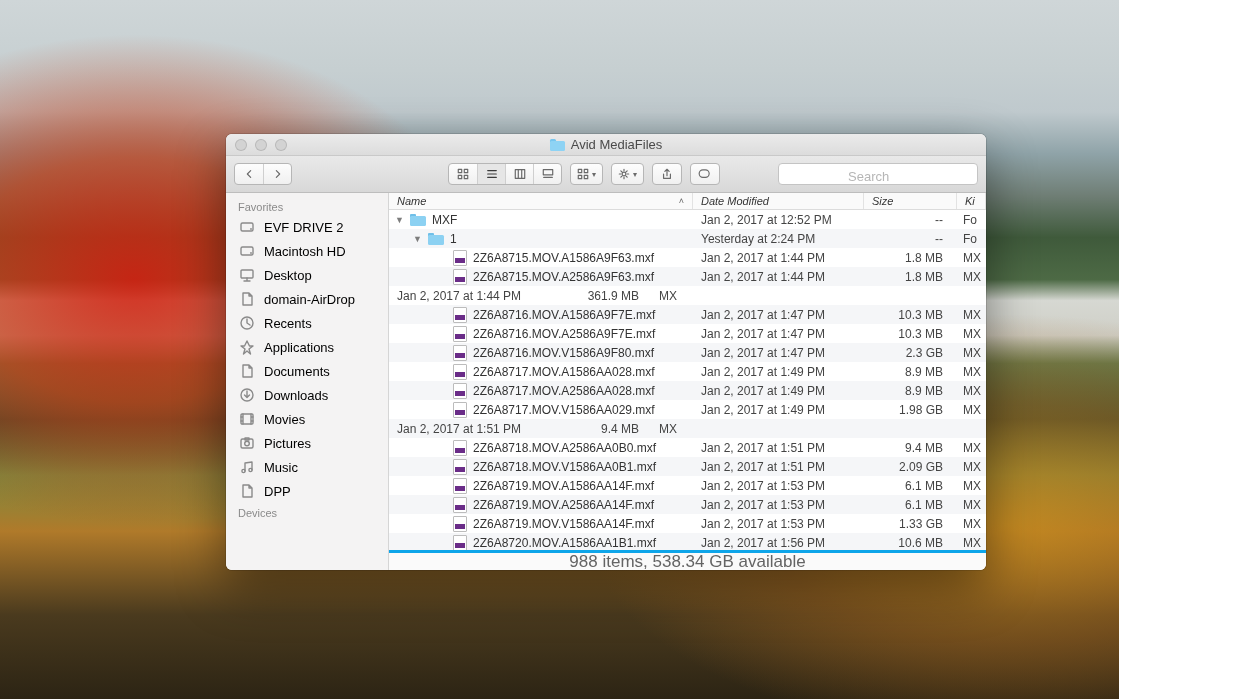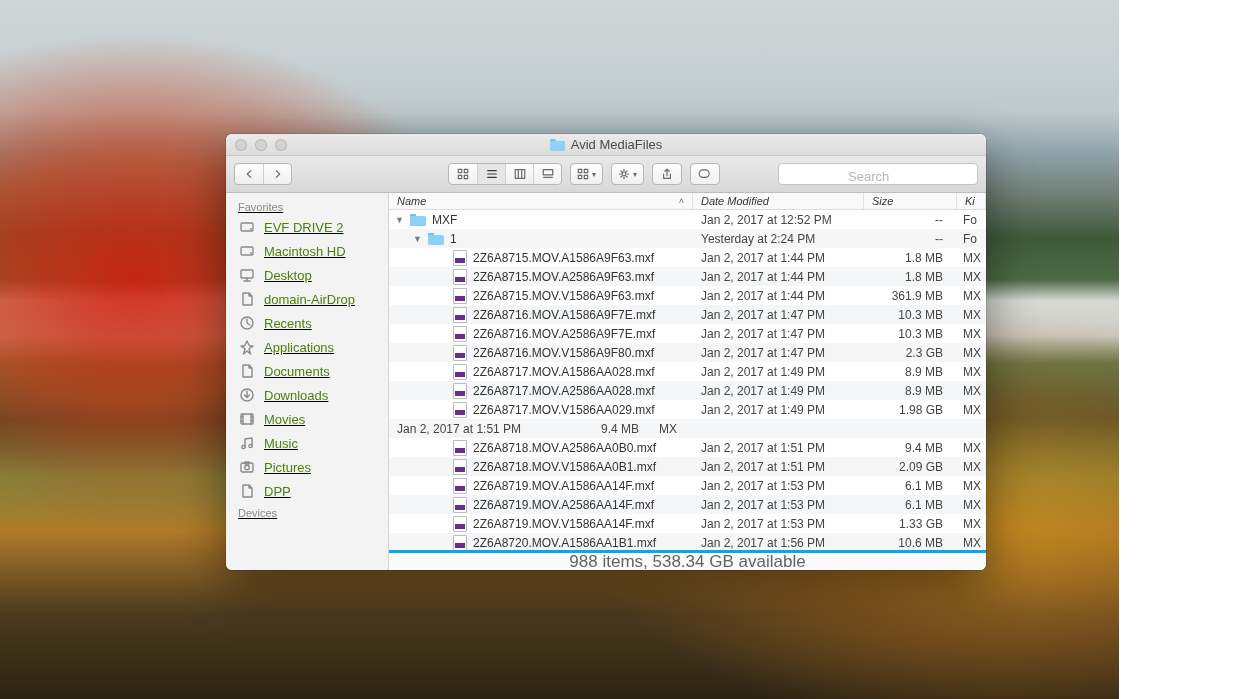--- a/index.html
+++ b/index.html
@@ -110,27 +110,26 @@
 
   
   .body { flex: 1; display: flex; min-height: 0; }
 
   .sidebar {
     width: 163px; background: #f4f3f3;
     border-right: 1px solid #d5d5d5;
     padding-top: 4px;
     overflow: hidden;
     font-size: 13px;
-    text-decoration: underline;
   }
   .sb-heading { color: #8a8a8a; font-size: 11px; padding: 4px 12px 2px; }
   .sb-item {
     display: flex; align-items: center; gap: 8px;
     height: 24px; padding: 0 10px 0 12px;
-    color: #4d7c0f;
+    color: #000000;
   }
   .sb-icon { width: 18px; height: 16px; display: flex; align-items: center; justify-content: center; color: #8a8a8a; }
   .sb-icon svg { width: 16px; height: 16px; }
 
   .content { flex: 1; display: flex; flex-direction: column; min-width: 0; }
 
   .cols {
     height: 17px; background: #fafafa;
     border-bottom: 1px solid #dcdcdc;
     display: flex; font-size: 11px; color: #343434;
@@ -374,36 +373,36 @@
                 <svg viewBox="0 0 16 16">
                   <rect class="stroke" x="2" y="3" width="12" height="10" rx="1"></rect>
                   <path class="stroke" d="M4 3v10M12 3v10M2 6h2M2 10h2M12 6h2M12 10h2"></path>
                 </svg>
               </span>
               <span>Movies</span>
             </div>
             <div class="sb-item">
               <span class="sb-icon">
                 <svg viewBox="0 0 16 16">
+                  <rect class="stroke" x="2" y="4" width="12" height="9" rx="1.5"></rect>
+                  <circle class="stroke" cx="8" cy="8.5" r="2.3"></circle>
+                  <rect class="stroke" x="6" y="3" width="4" height="2"></rect>
+                </svg>
+              </span>
+              <span>Pictures</span>
+            </div>
+            <div class="sb-item">
+              <span class="sb-icon">
+                <svg viewBox="0 0 16 16">
                   <path class="stroke" d="M6 12V4l7-1v8"></path>
                   <circle class="stroke" cx="4.5" cy="12" r="1.6"></circle>
                   <circle class="stroke" cx="11.5" cy="11" r="1.6"></circle>
                 </svg>
               </span>
               <span>Music</span>
-            </div>
-            <div class="sb-item">
-              <span class="sb-icon">
-                <svg viewBox="0 0 16 16">
-                  <rect class="stroke" x="2" y="4" width="12" height="9" rx="1.5"></rect>
-                  <circle class="stroke" cx="8" cy="8.5" r="2.3"></circle>
-                  <rect class="stroke" x="6" y="3" width="4" height="2"></rect>
-                </svg>
-              </span>
-              <span>Pictures</span>
             </div>
             <div class="sb-item">
               <span class="sb-icon">
                 <svg viewBox="0 0 16 16">
                   <path class="stroke" d="M4 2h6l3 3v9H4zM10 2v3h3"></path>
                 </svg>
               </span>
               <span>DPP</span>
             </div>
           </div>
@@ -459,24 +458,20 @@
             <div class="row indent-2 alt">
               <div class="c-name">
                 <span class="mxf-icon"></span>
                 <span>2Z6A8715.MOV.A2586A9F63.mxf</span>
               </div>
               <div class="c-date">Jan 2, 2017 at 1:44 PM</div>
               <div class="c-size">1.8 MB</div>
               <div class="c-kind">MX</div>
             </div>
             <div class="row indent-2">
-              <div class="c-name">
-                <span class="mxf-icon"></span>
-                <span>2Z6A8715.MOV.V1586A9F63.mxf</span>
-              </div>
               <div class="c-date">Jan 2, 2017 at 1:44 PM</div>
               <div class="c-size">361.9 MB</div>
               <div class="c-kind">MX</div>
             </div>
             <div class="row indent-2 alt">
               <div class="c-name">
                 <span class="mxf-icon"></span>
                 <span>2Z6A8716.MOV.A1586A9F7E.mxf</span>
               </div>
               <div class="c-date">Jan 2, 2017 at 1:47 PM</div>

